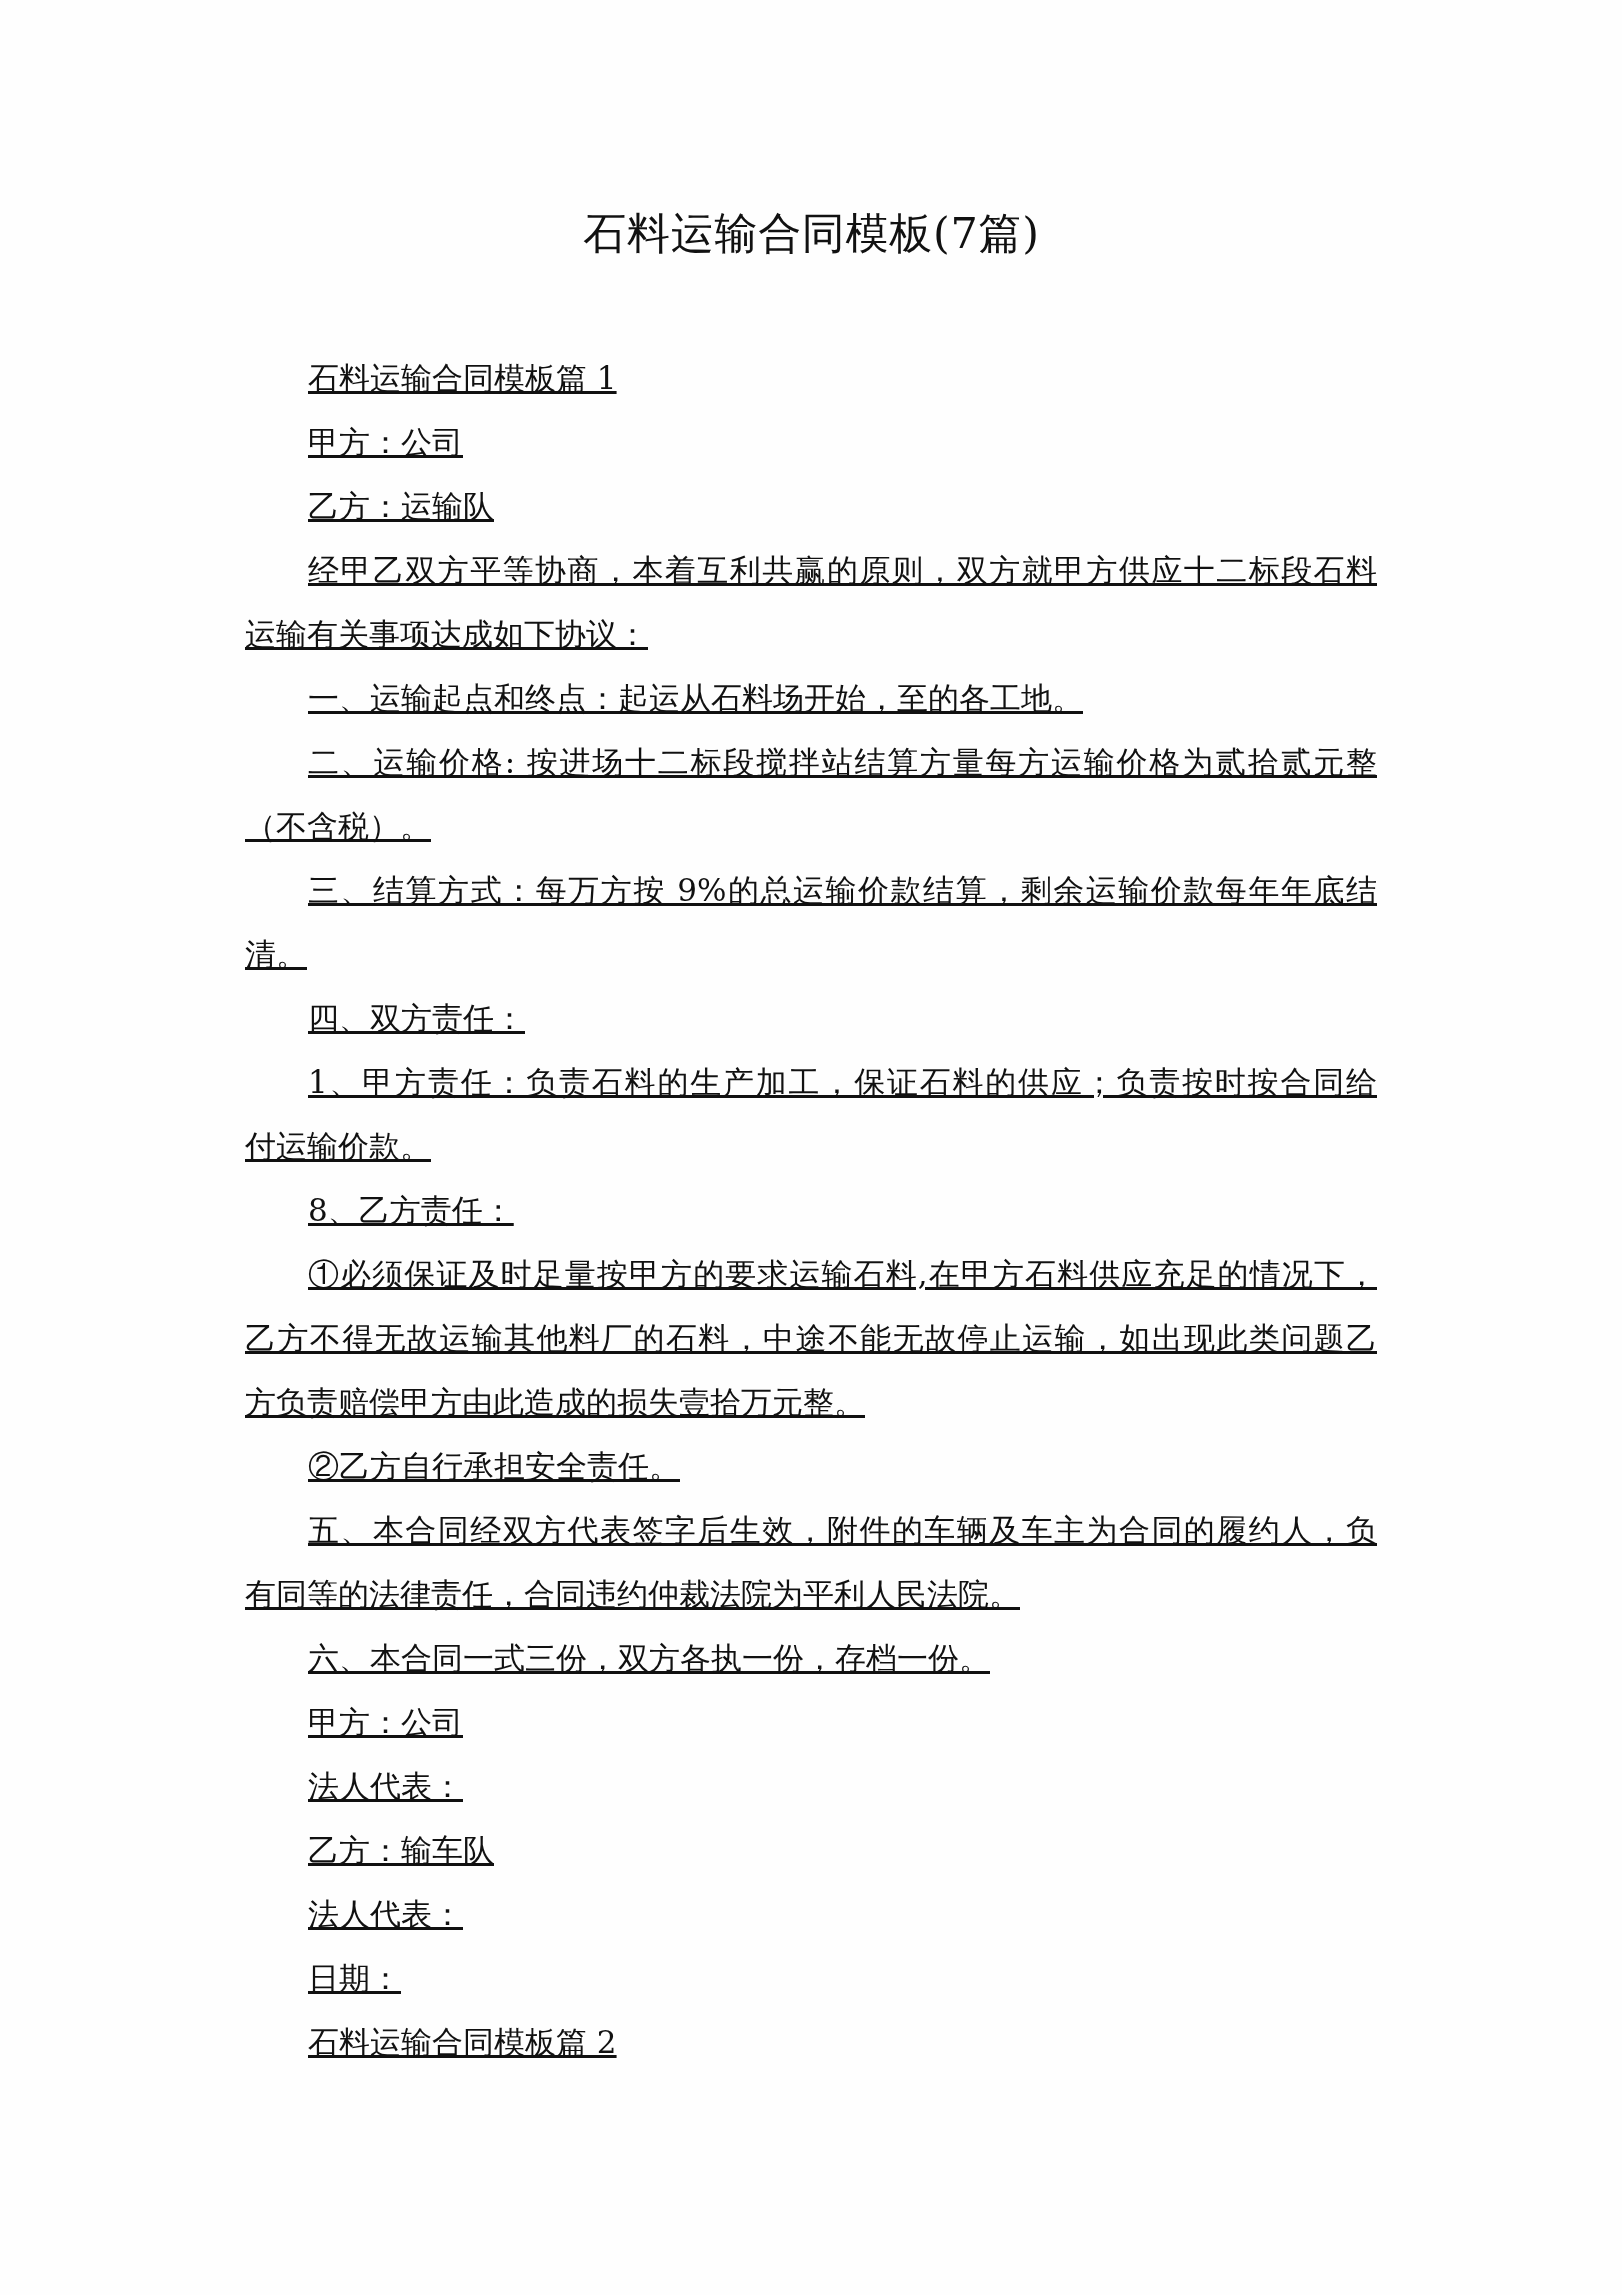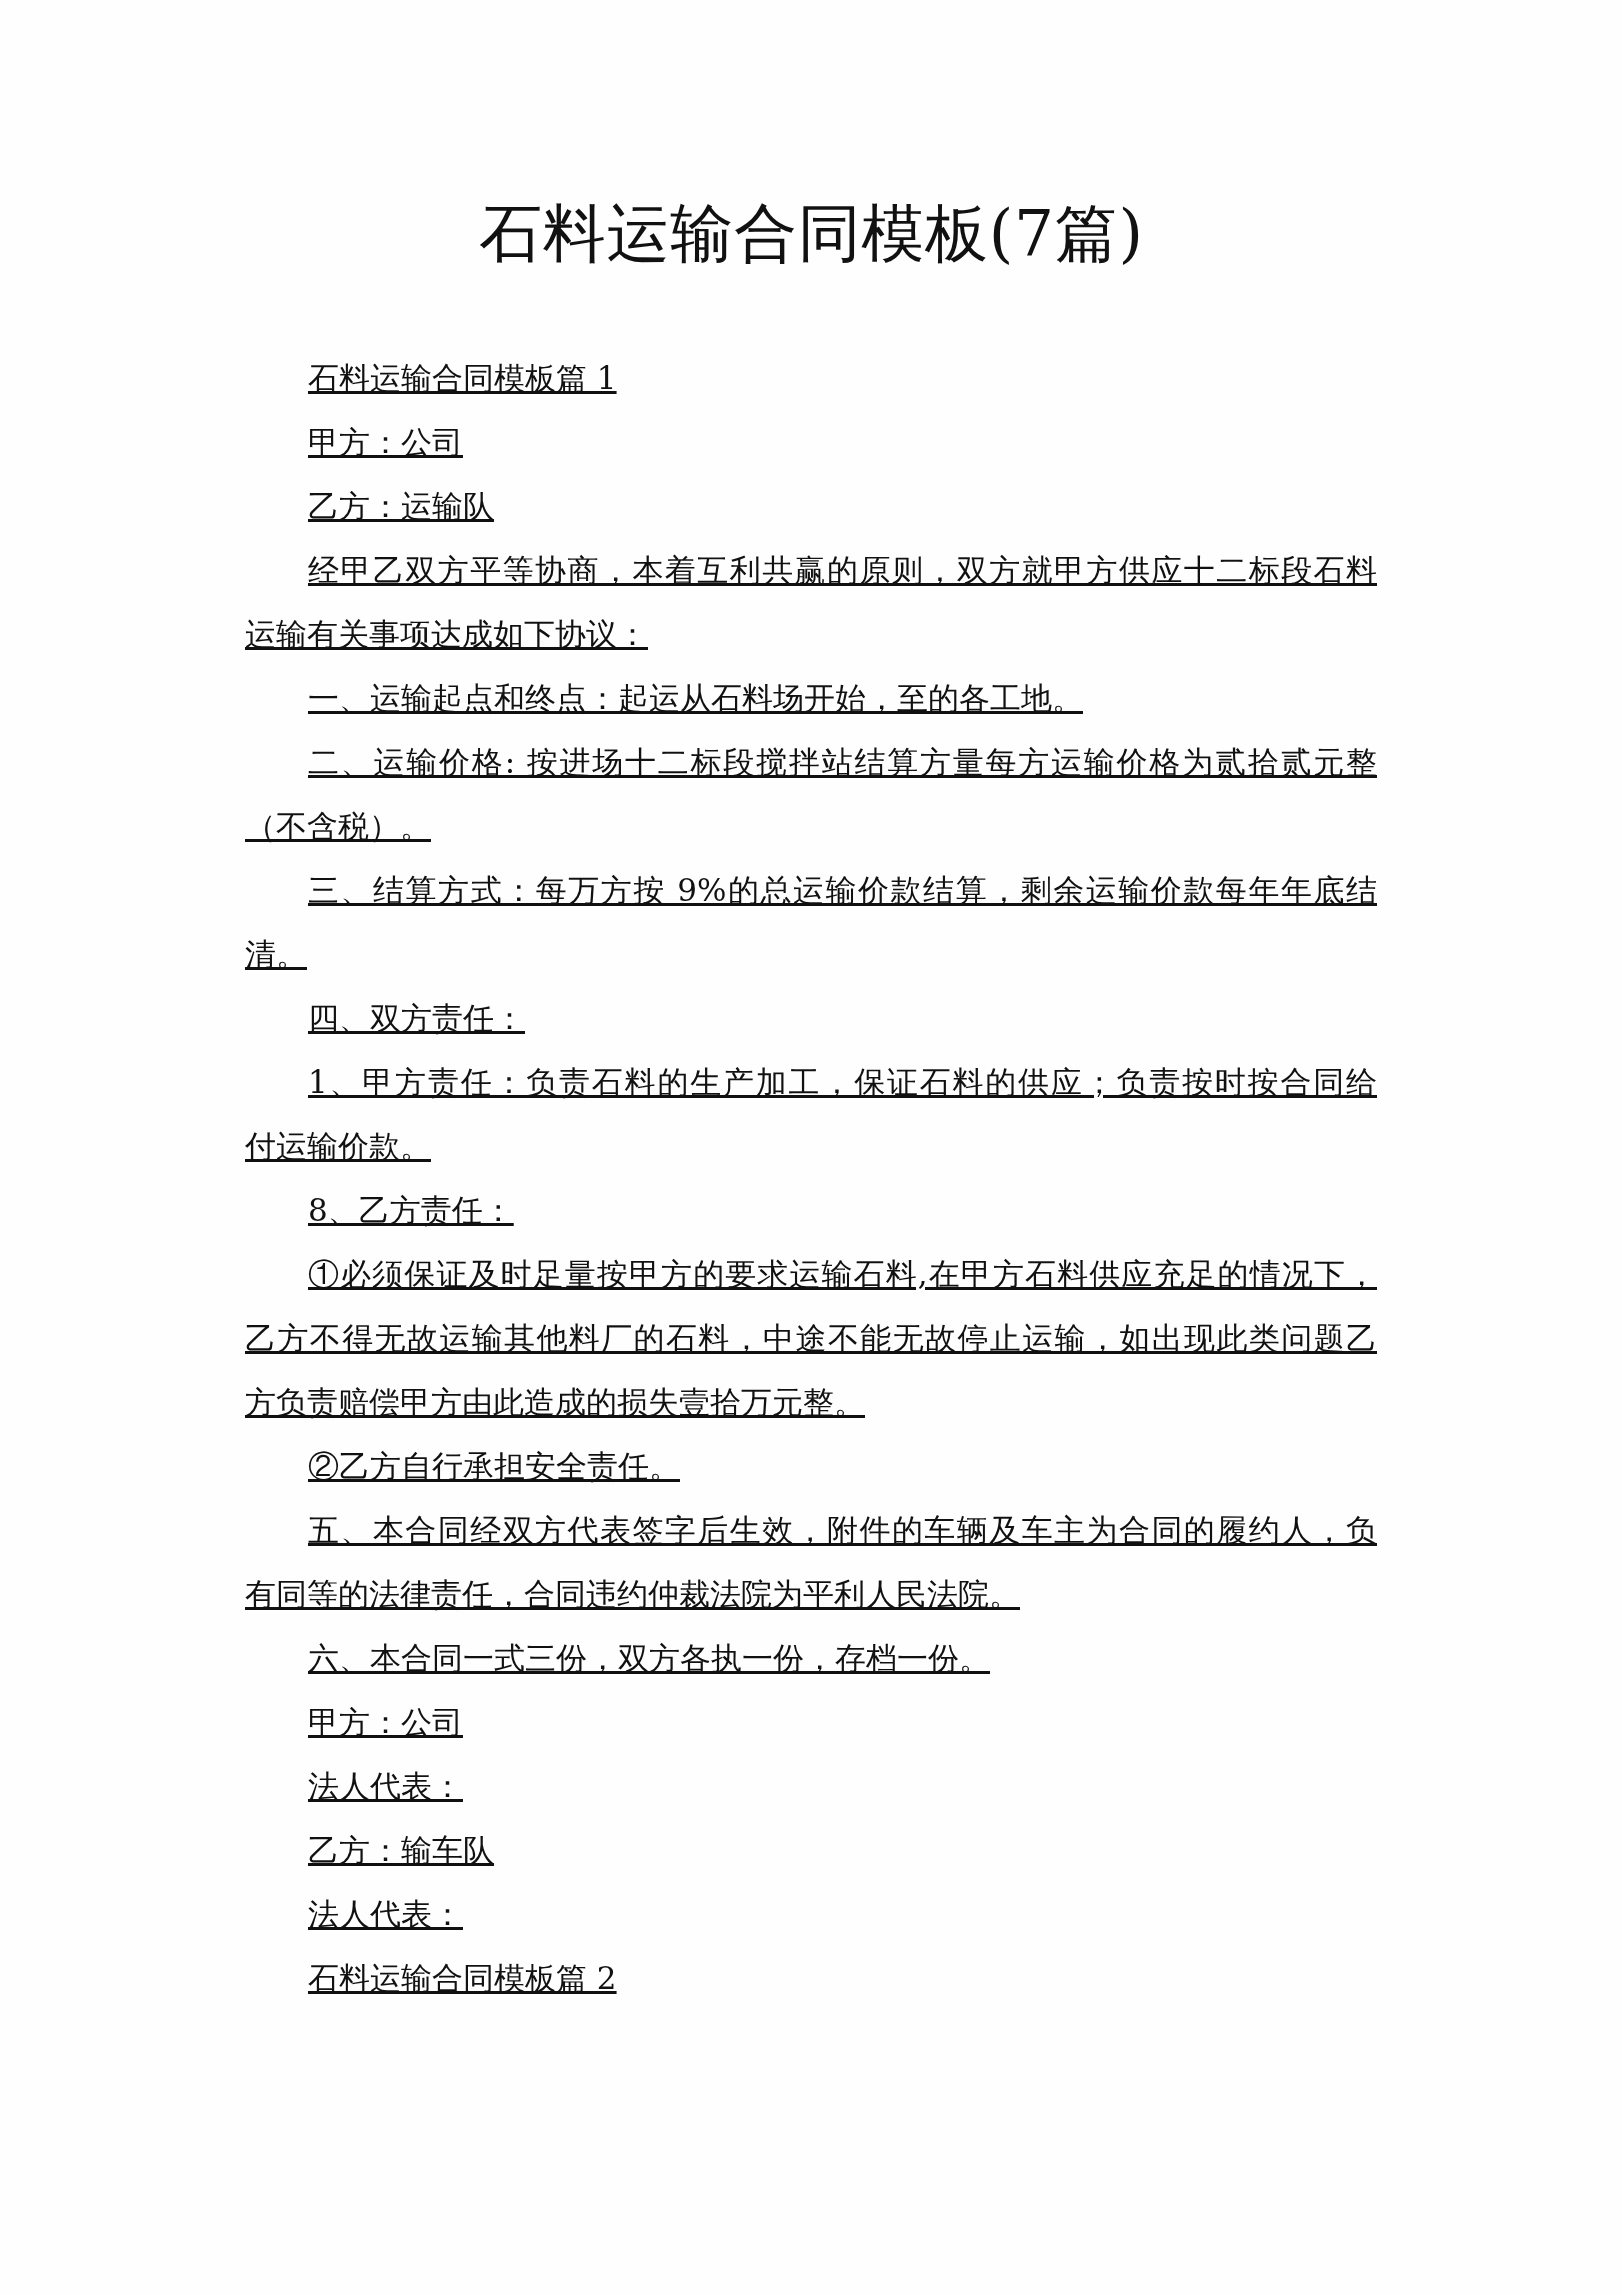--- a/index.html
+++ b/index.html
@@ -21,21 +21,21 @@
     width: 1623px;
     height: 2295px;
     background: #fefefe;
   }
   .doc-title {
     position: absolute;
     left: 0;
     top: 191px;
     width: 1623px;
     text-align: center;
-    font-size: 63px;
+    font-size: 43px;
     line-height: 85px;
     font-weight: normal;
     letter-spacing: 0.7px;
     margin: 0;
   }
   .body {
     position: absolute;
     left: 245px;
     top: 346px;
     width: 1132px;
@@ -141,19 +141,22 @@
     </div>
 
     <div class="para">
       <span class="line first">乙方：输车队</span>
     </div>
 
     <div class="para">
       <span class="line first">法人代表：</span>
     </div>
 
+    <div class="para">
+      <span class="line first">日期：</span>
+    </div>
 
     <div class="para">
       <span class="line first">石料运输合同模板篇 2</span>
     </div>
   </div>
 </div>
 
 
 </body></html>

